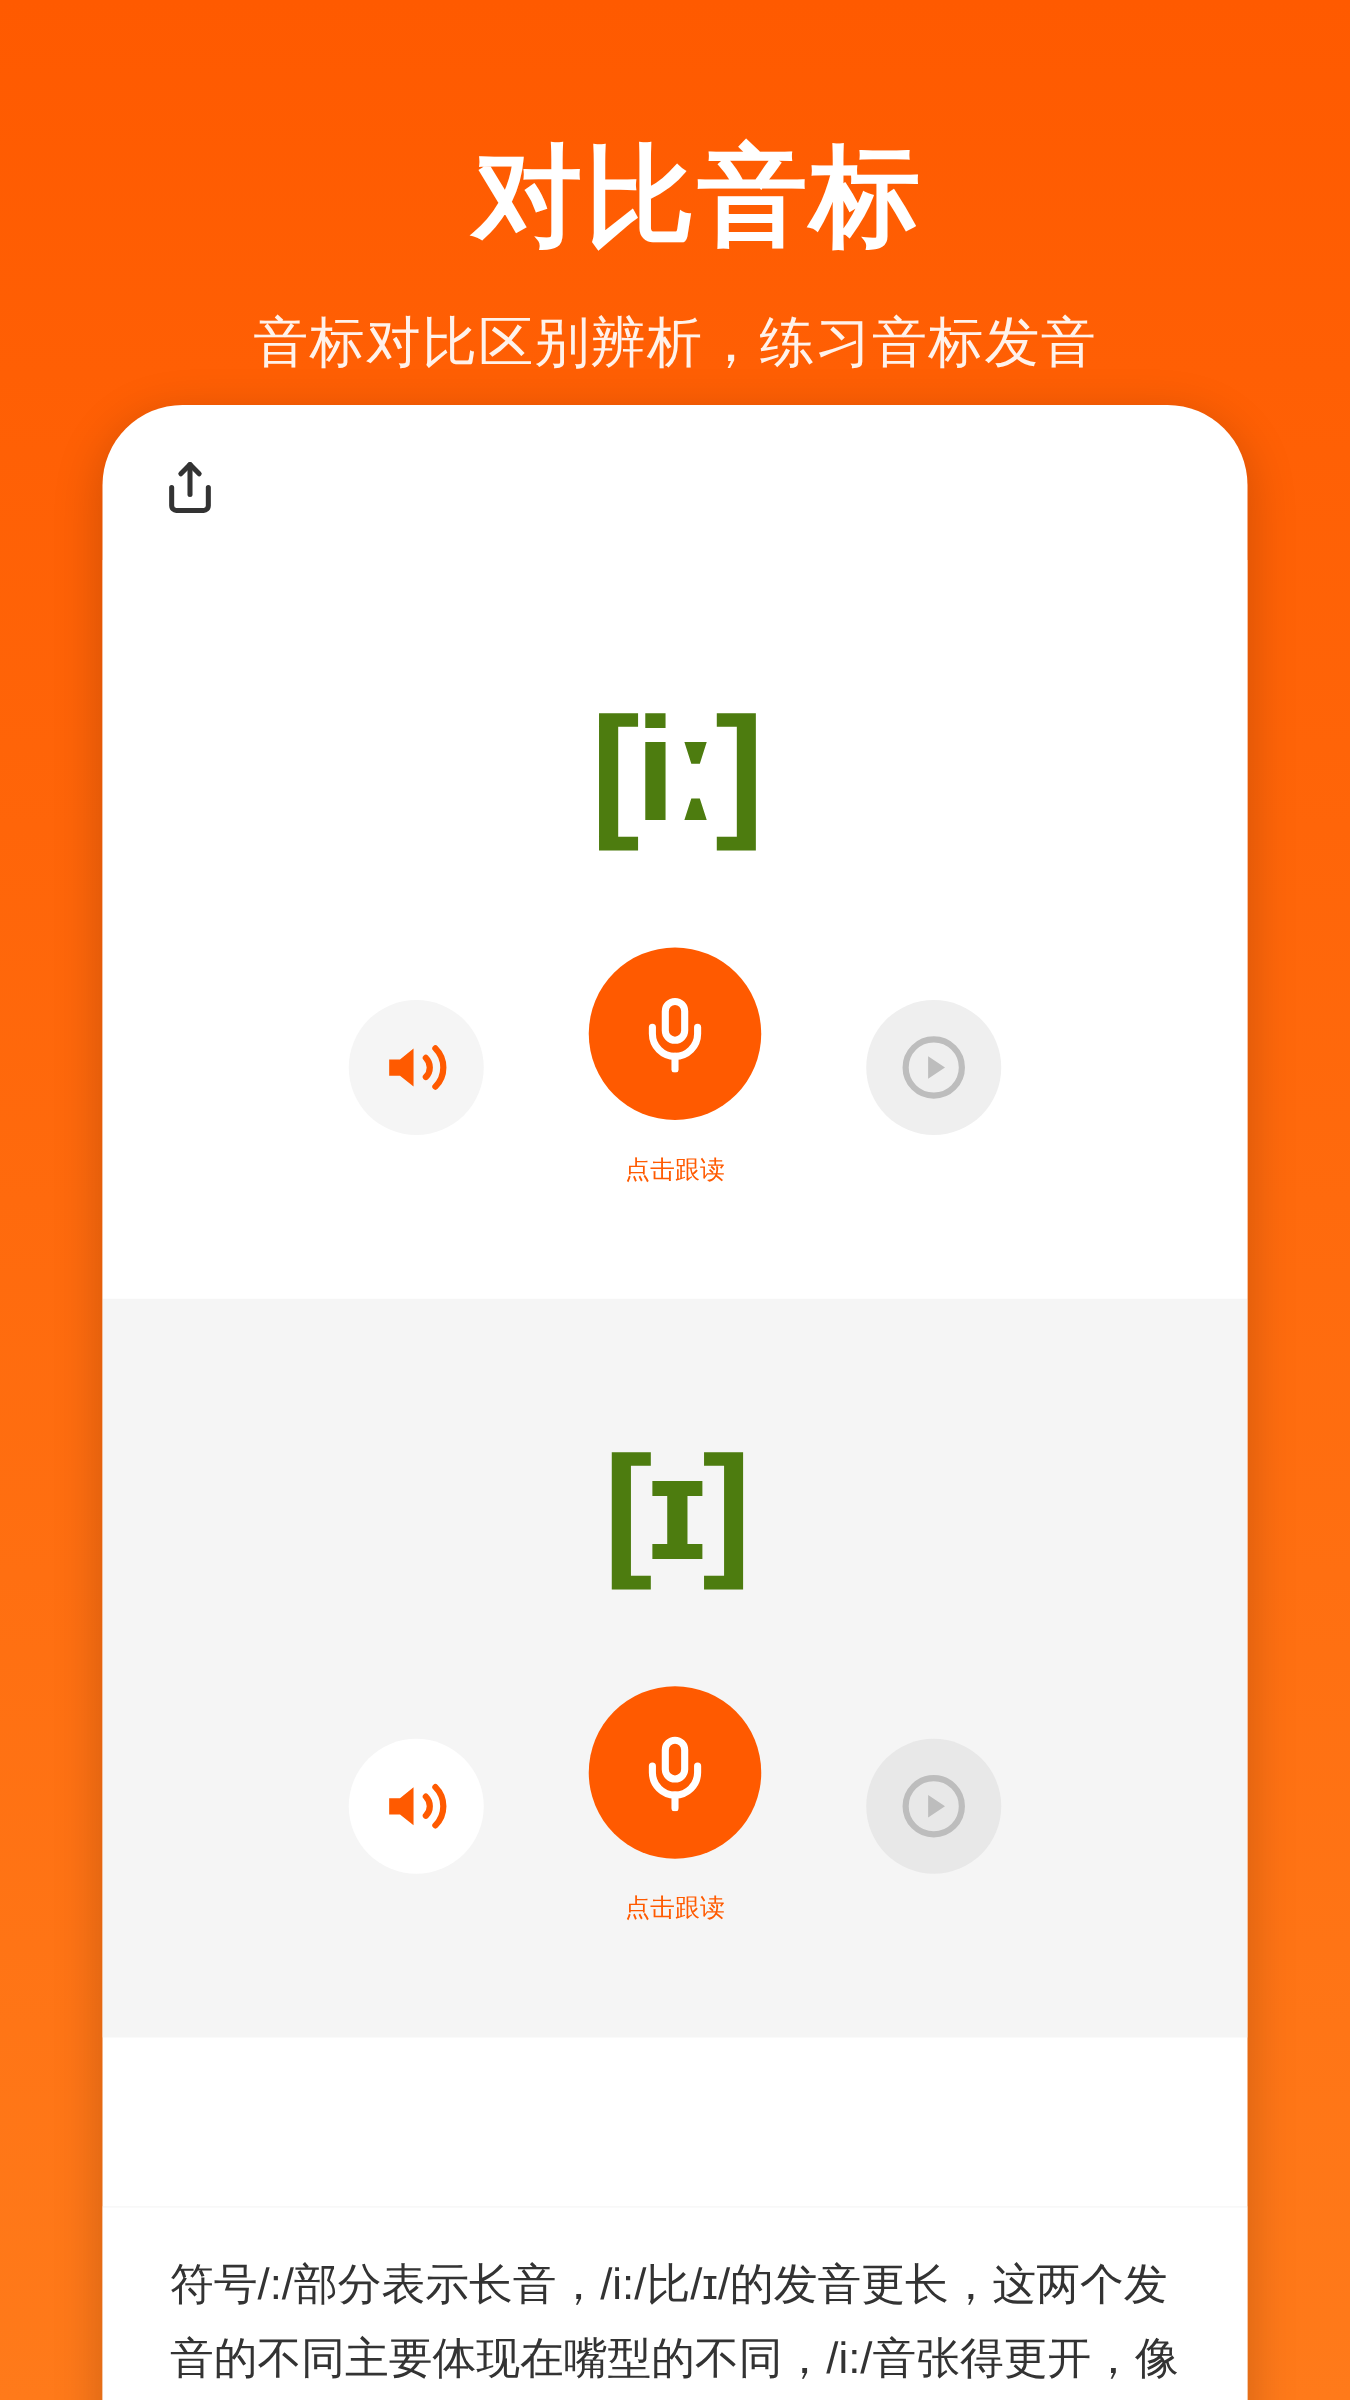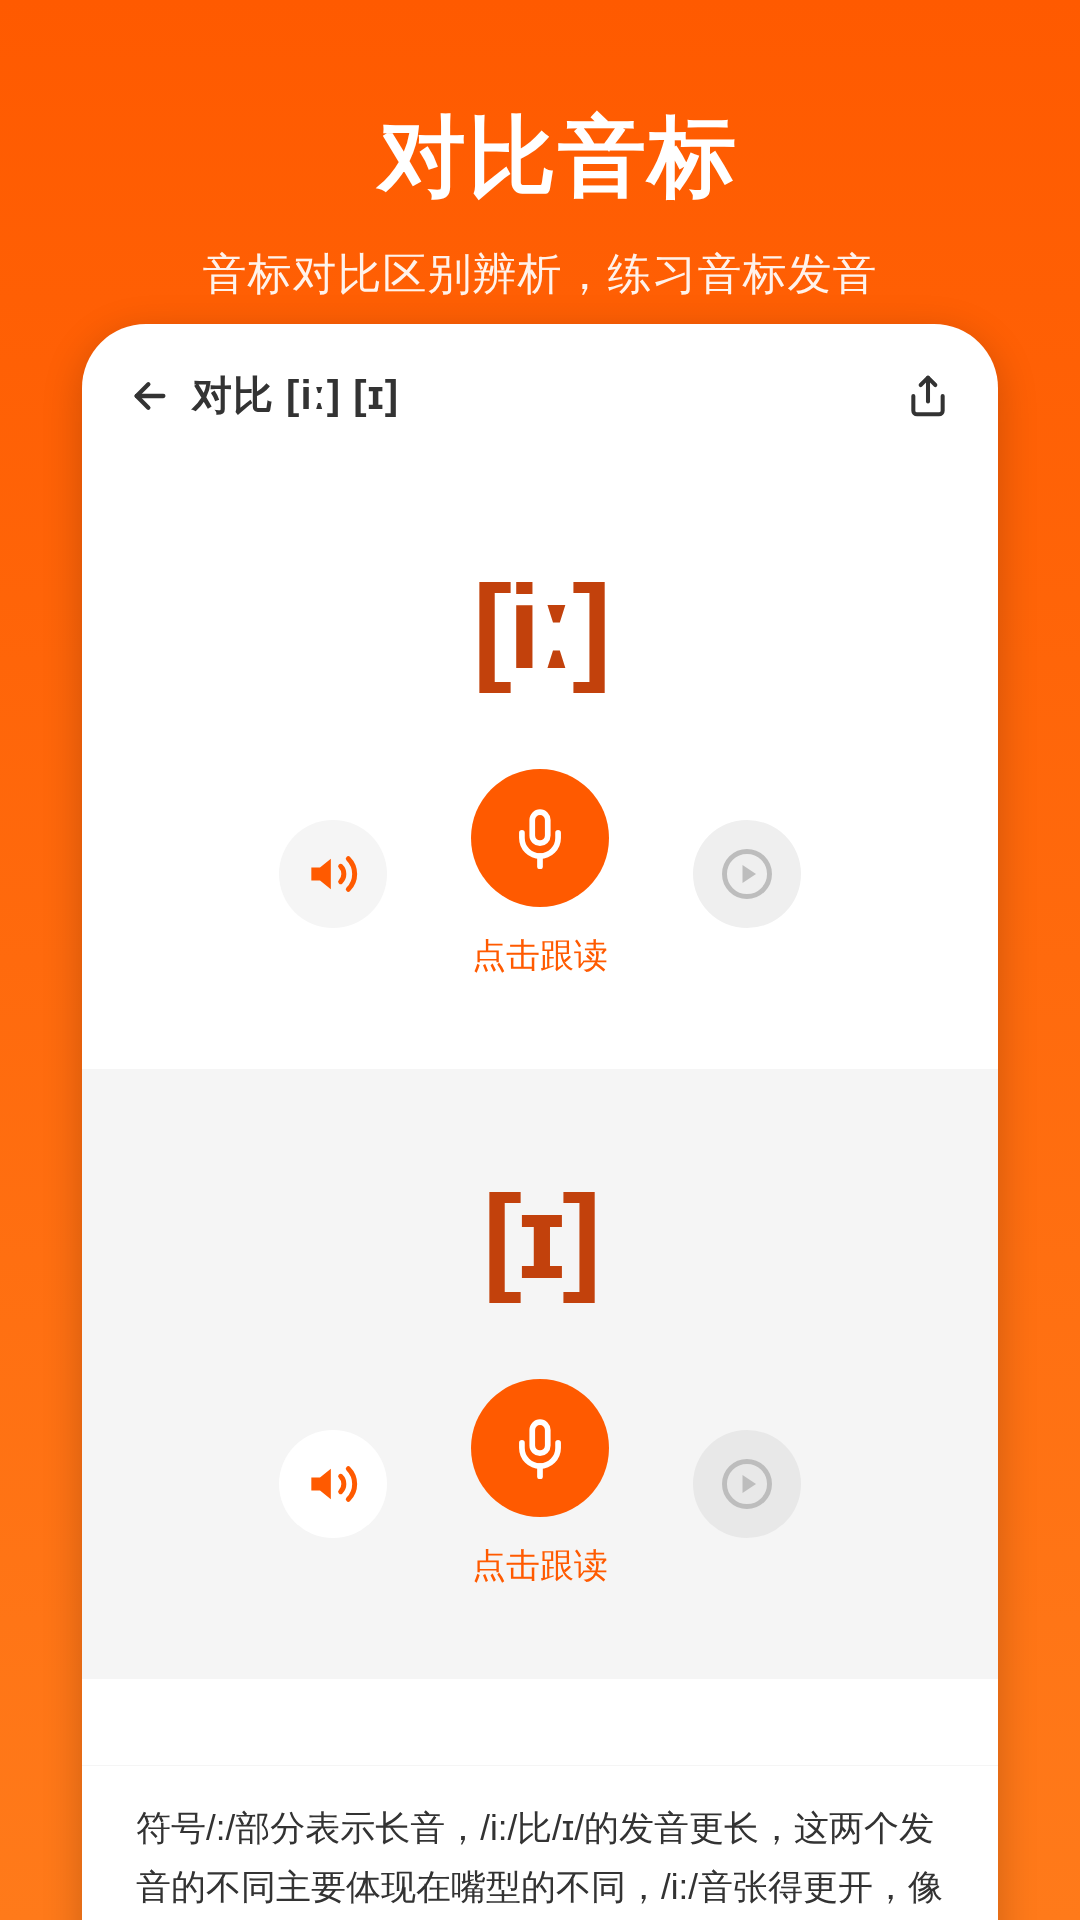--- a/index.html
+++ b/index.html
@@ -71,21 +71,21 @@
     .card {
       position: relative;
       padding: 100px 0 90px 0;
       text-align: center;
     }
     .card-white { background: #fff; }
     .card-grey { background: #f5f5f5; }
     .phonetic {
       font-size: 118px;
       font-weight: 700;
-      color: #c2410c;
+      color: #4d7c0f;
       font-family: "Arial", sans-serif;
       letter-spacing: -4px;
     }
     .controls {
       margin-top: 74px;
       display: flex;
       align-items: center;
       justify-content: center;
       gap: 84px;
     }
@@ -103,21 +103,21 @@
     .circle-grey {
       background: #efefef;
     }
     .circle-orange {
       width: 138px;
       height: 138px;
       background: #ff5a00;
     }
     .mic-label {
       margin-top: 26px;
-      font-size: 34px;
+      font-size: 20px;
       color: #ff5a00;
       font-weight: 500;
     }
     .note {
       position: absolute;
       bottom: 0;
       left: 0;
       right: 0;
       background: #fff;
       padding: 32px 54px 48px 54px;
@@ -139,29 +139,20 @@
 <body>
 
 <div class="hero">
   <div class="hero-title">对比音标</div>
   <div class="hero-subtitle">音标对比区别辨析，练习音标发音</div>
 </div>
 
 <div class="phone">
 
   <div class="app-header">
-    <div class="header-left">
-      <div class="back-arrow">
-        <svg width="40" height="40" viewBox="0 0 24 24" fill="none" stroke="#333" stroke-width="2.6" stroke-linecap="round" stroke-linejoin="round">
-          <line x1="20" y1="12" x2="4" y2="12"></line>
-          <polyline points="11 5 4 12 11 19"></polyline>
-        </svg>
-      </div>
-      <div class="header-title">对比 [iː] [ɪ]</div>
-    </div>
     <div class="share-btn">
       <svg width="44" height="44" viewBox="0 0 24 24" fill="none" stroke="#333" stroke-width="2.2" stroke-linecap="round" stroke-linejoin="round">
         <path d="M4 12v8a2 2 0 0 0 2 2h12a2 2 0 0 0 2-2v-8"></path>
         <polyline points="16 6 12 2 8 6"></polyline>
         <line x1="12" y1="2" x2="12" y2="15"></line>
       </svg>
     </div>
   </div>
 
   <div class="card card-white">

